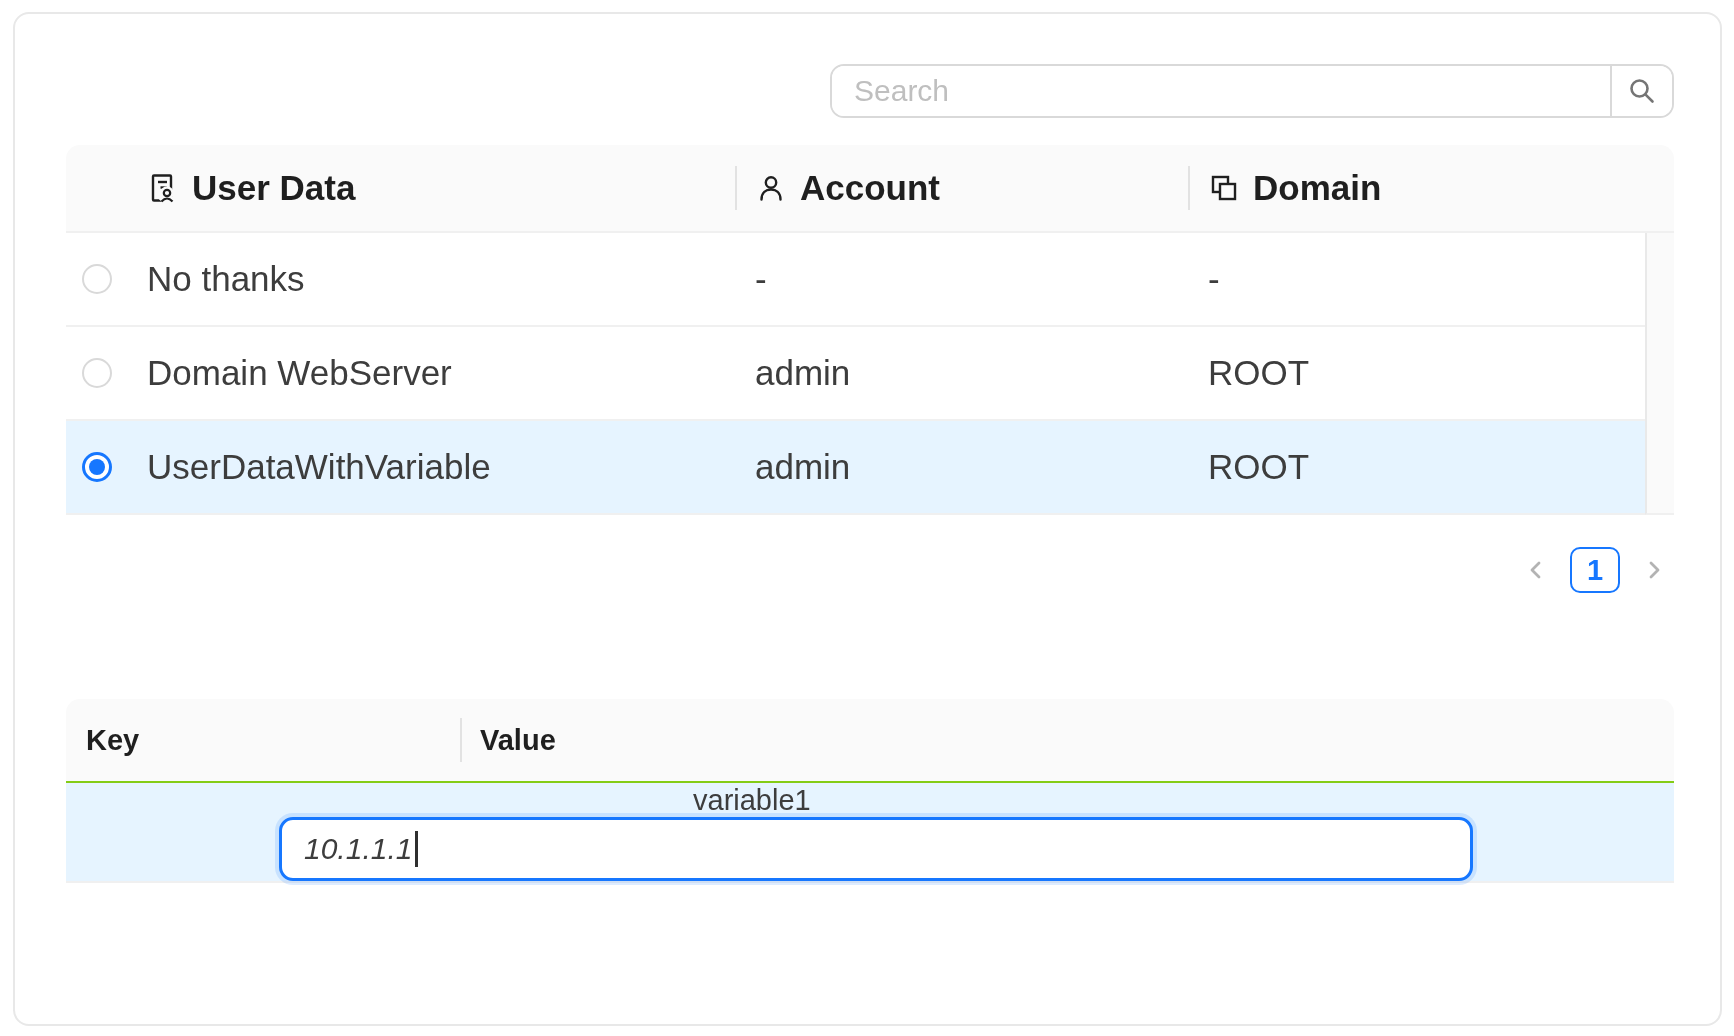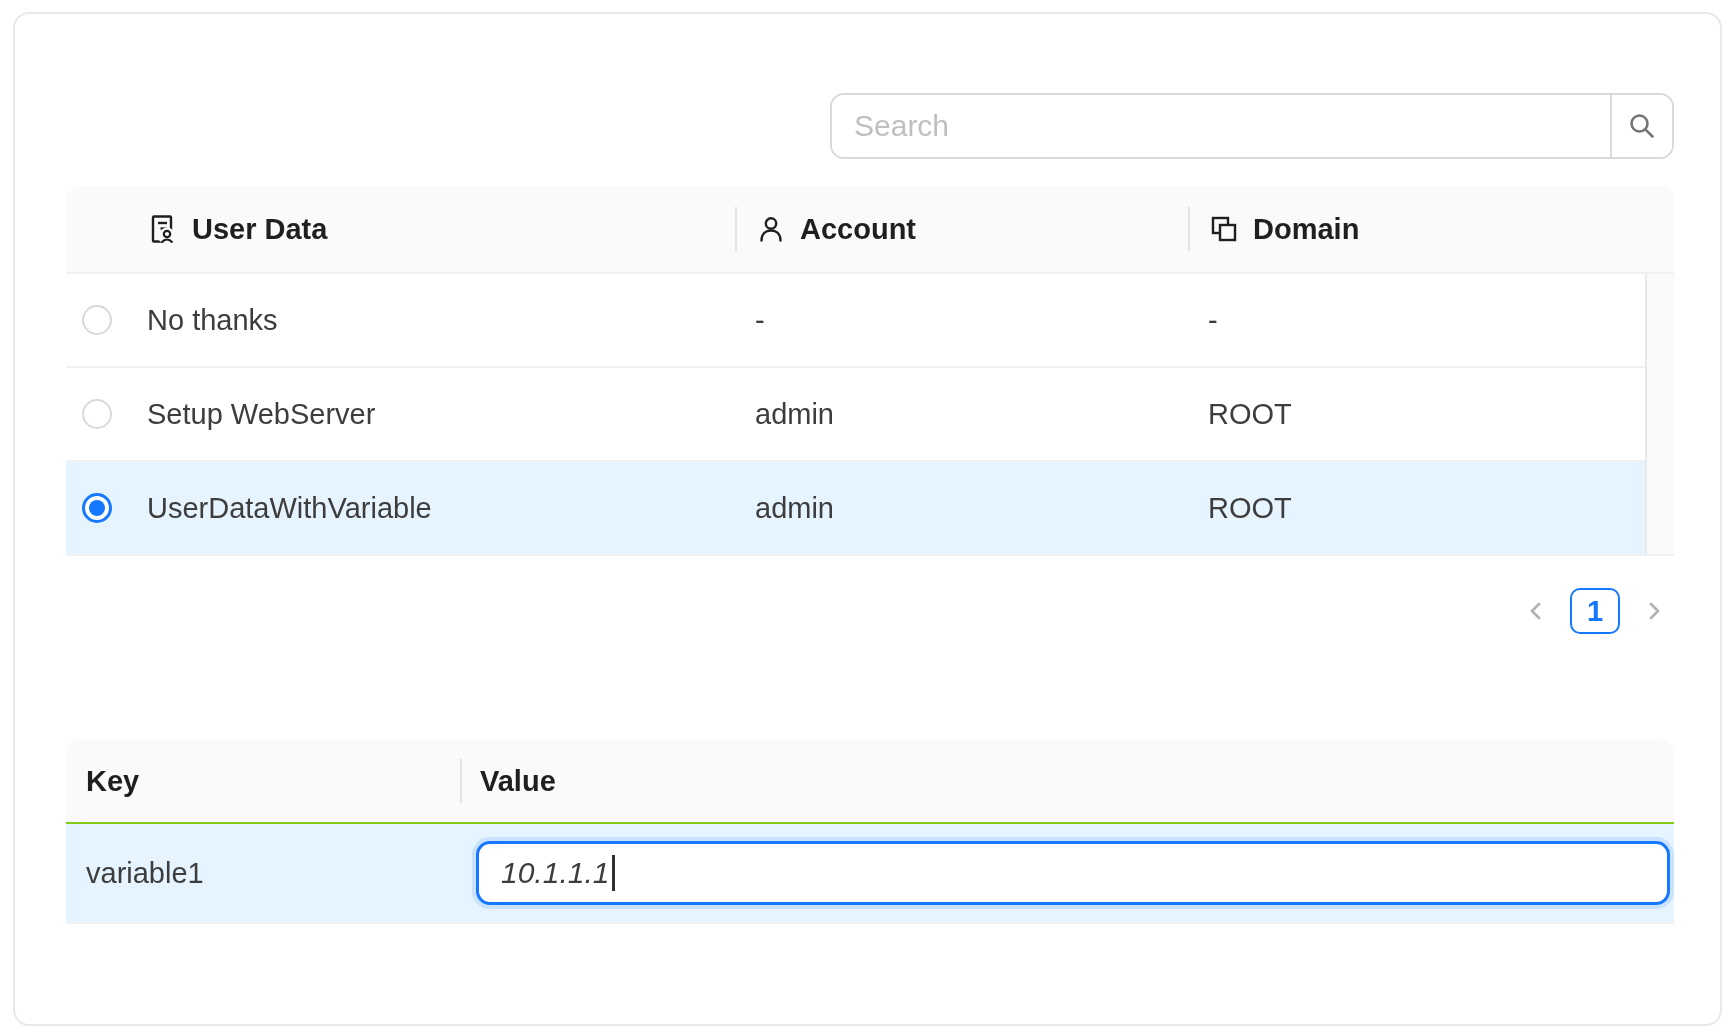--- a/index.html
+++ b/index.html
@@ -16,32 +16,32 @@
          padding: 0 34px; font-size: 30px; color: #3c3c3c; cursor: pointer; }
   .tab + .tab { margin-left: 64px; }
   .tab.active { color: var(--accent); font-weight: 500; }
   .inkbar { position: absolute; left: 0; right: 0; bottom: -2px; height: 6px;
             background: var(--accent); border-radius: 3px; }
 
   .content { padding: 0 46px 0 51px; }
 
   
   .search-row { margin-top: 50px; display: flex; justify-content: flex-end; }
-  .search-group { width: 844px; height: 66px; border: 2px solid var(--input-border);
-                  border-radius: 14px; display: flex; overflow: hidden; background: #fff; margin-top: 29px; }
+  .search-group { width: 844px; height: 54px; border: 2px solid var(--input-border);
+                  border-radius: 14px; display: flex; overflow: hidden; background: #fff; }
   .search-group input { flex: 1; border: none; outline: none; font-size: 30px;
                         padding: 0 18px 0 22px; color: #3d3d3d;
                         font-family: "Liberation Sans", sans-serif; }
   .search-group input::placeholder { color: var(--placeholder); }
   .search-btn { width: 62px; background: #fff; border: none;
                 border-left: 2px solid var(--input-border);
                 display: flex; align-items: center; justify-content: center; cursor: pointer; }
 
   
-  .table { margin-top: 27px; width: 1608px; font-size: 29px; }
+  .table { margin-top: 27px; width: 1608px; font-size: 35px; }
   .thead { display: flex; align-items: center; height: 88px; background: var(--header-bg);
            border-radius: 14px 14px 0 0; border-bottom: 2px solid #f0f0f0;
            font-weight: 600; color: var(--text-primary); }
   .th { display: flex; align-items: center; gap: 13px; height: 100%;
         position: relative; padding-left: 20px; }
   .col-select { width: 61px; padding-left: 0; }
   .col-user   { width: 608px; }
   .col-account{ width: 453px; }
   .col-domain { width: 457px; }
   .col-gutter { width: 29px; padding-left: 0; }
@@ -80,21 +80,21 @@
   .kv { margin-top: 104px; width: 1608px; font-size: 29px; }
   .kv-thead { display: flex; align-items: center; height: 84px; background: var(--header-bg);
               border-radius: 14px 14px 0 0; border-bottom: 2px solid #84cc16;
               font-weight: 600; color: var(--text-primary); }
   .kv-key   { width: 394px; padding-left: 20px; position: relative; height: 100%;
               display: flex; align-items: center; }
   .kv-value { width: 1214px; padding-left: 20px; position: relative; height: 100%;
               display: flex; align-items: center; }
   .kv-row { display: flex; align-items: center; height: 100px;
             background: var(--selected-row-bg); border-bottom: 2px solid #f0f0f0;
-            color: var(--text-body); }
+            color: var(--text-body); flex-direction: column; }
   .kv-row .kv-value { padding-left: 0; }
   .value-input { margin-left: 16px; width: 1194px; height: 64px; background: #fff;
                  border: 3px solid var(--accent); border-radius: 14px;
                  box-shadow: 0 0 0 4px rgba(22,119,255,0.14);
                  display: flex; align-items: center; padding-left: 22px;
                  font-size: 30px; color: #3d3d3d; cursor: text; font-style: italic; }
   .caret { width: 3px; height: 36px; background: #2f2f2f; margin-left: 3px; }
 </style>
 </head>
 <body>
@@ -165,21 +165,21 @@
               <div class="radio"></div>
             </div>
             <div class="td col-user">No thanks</div>
             <div class="td col-account">-</div>
             <div class="td col-domain">-</div>
           </div>
           <div class="tr">
             <div class="td col-select" style="padding-left:0">
               <div class="radio"></div>
             </div>
-            <div class="td col-user">Setup WebServer</div>
+            <div class="td col-user">Domain WebServer</div>
             <div class="td col-account">admin</div>
             <div class="td col-domain">ROOT</div>
           </div>
           <div class="tr selected">
             <div class="td col-select" style="padding-left:0">
               <div class="radio checked"></div>
             </div>
             <div class="td col-user">UserDataWithVariable</div>
             <div class="td col-account">admin</div>
             <div class="td col-domain">ROOT</div>

